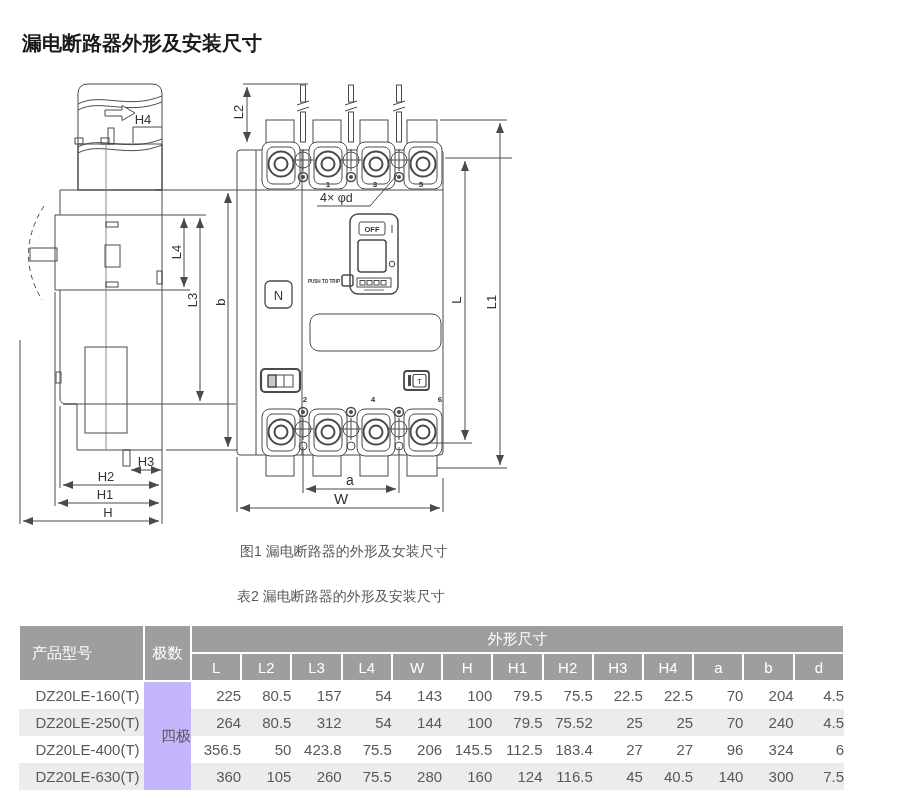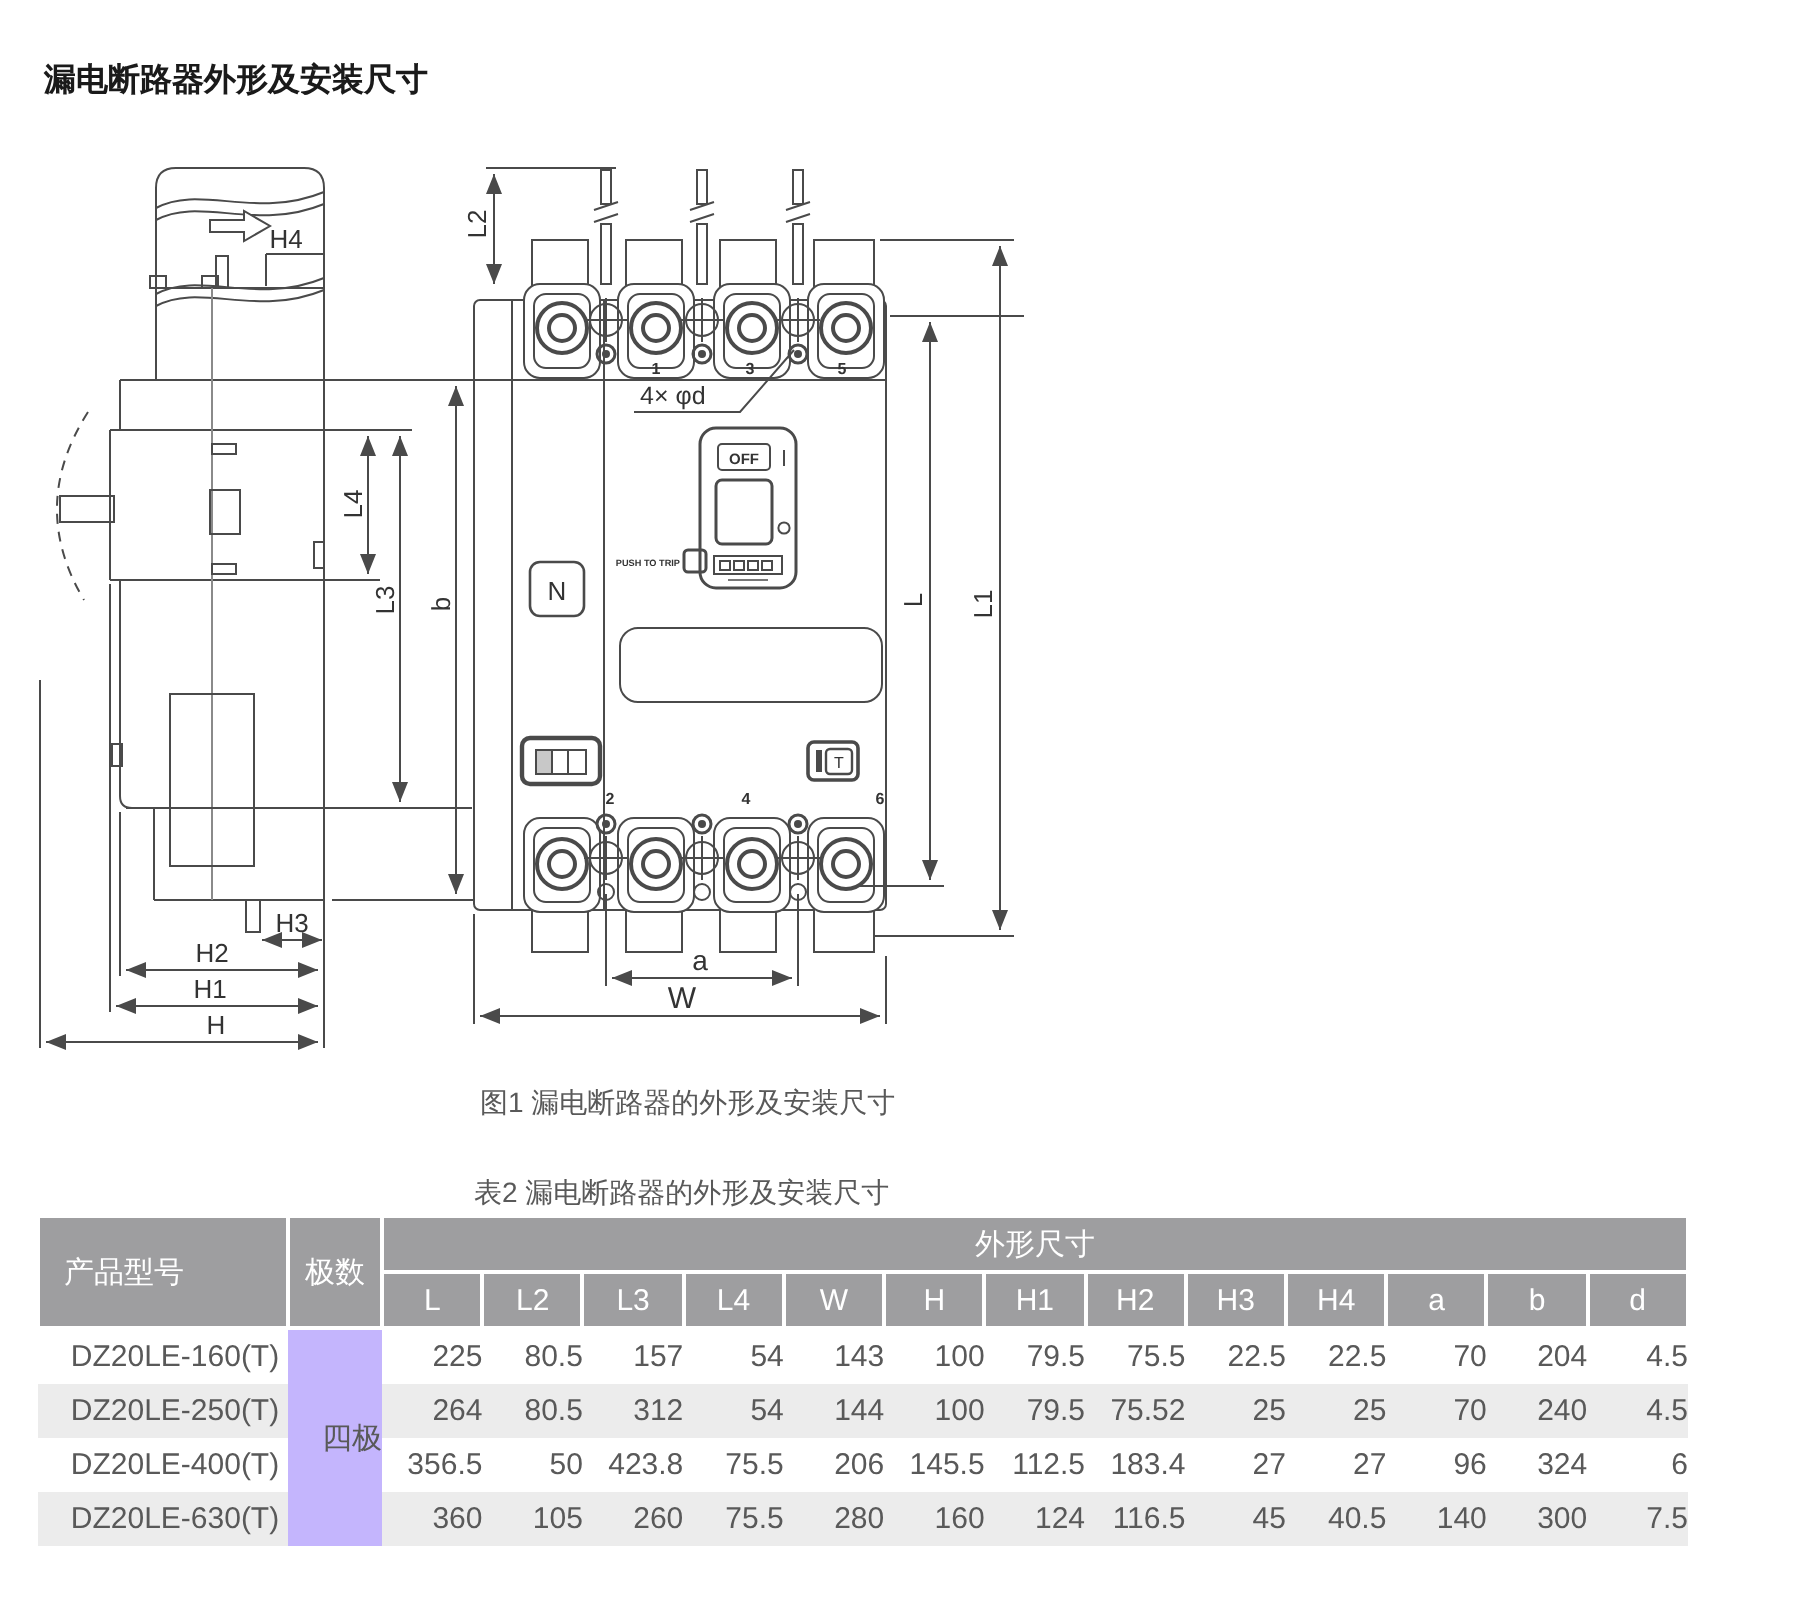--- a/index.html
+++ b/index.html
@@ -1,25 +1,25 @@
 <!DOCTYPE html>
 <html><head>
 <meta charset="utf-8">
 <style>
   html,body{margin:0;padding:0;}
   body{width:900px;height:811px;position:relative;background:#fff;
        font-family:"Liberation Sans",sans-serif;overflow:hidden;}
-  .page-title{position:absolute;left:22px;top:30px;font-size:16px;font-weight:bold;
+  .page-title{position:absolute;left:22px;top:30px;font-size:20px;font-weight:bold;
        color:#1a1a1a;margin:0;}
   svg#drawing{position:absolute;left:0;top:60px;}
   svg text{fill:#333;}
   .caption{position:absolute;font-size:14px;color:#595959;}
   #figure-caption{left:240px;top:543px;}
   #table-caption{left:237px;top:573px;margin-top:15px;}
-  table#dims{position:absolute;left:18px;top:607px;width:827px;border-collapse:collapse;
+  table#dims{position:absolute;left:18px;top:624px;width:827px;border-collapse:collapse;
        table-layout:fixed;font-size:15px;color:#595959;}
   table#dims th{background:#9e9ea0;color:#fff;font-weight:normal;border:2px solid #fff;
        height:24px;text-align:center;font-size:15px;}
   table#dims th.model{text-align:left;padding-left:12px;width:110px;}
   table#dims th.poles{width:43px;}
   table#dims td{height:27px;text-align:right;padding:0;border:none;}
   table#dims td.model{text-align:center;padding-left:12px;}
   table#dims td.poles{background:#c4b5fd;text-align:right;}
   table#dims tbody tr:nth-child(even) td{background:#ececec;}
   table#dims tbody tr:nth-child(even) td.poles{background:#fff;}
@@ -264,21 +264,21 @@
     <text x="496" y="302" transform="rotate(-90 496 302)">L1</text>
     <text x="146" y="466">H3</text>
     <text x="106" y="481">H2</text>
     <text x="105" y="499">H1</text>
     <text x="108" y="517">H</text>
     <text x="350" y="485" font-size="14">a</text>
     <text x="341" y="504" font-size="15">W</text>
   </g>
 </svg>
 
-<div class="caption" id="figure-caption">图1 漏电断路器的外形及安装尺寸</div>
+<div class="caption" id="figure-caption">图1 漏电断路器的外形及女装尺寸</div>
 <div class="caption" id="table-caption">表2 漏电断路器的外形及安装尺寸</div>
 
 <table id="dims">
   <thead>
     <tr>
       <th class="model" rowspan="2">产品型号</th>
       <th class="poles" rowspan="2">极数</th>
       <th colspan="13">外形尺寸</th>
     </tr>
     <tr id="dim-header-row">

